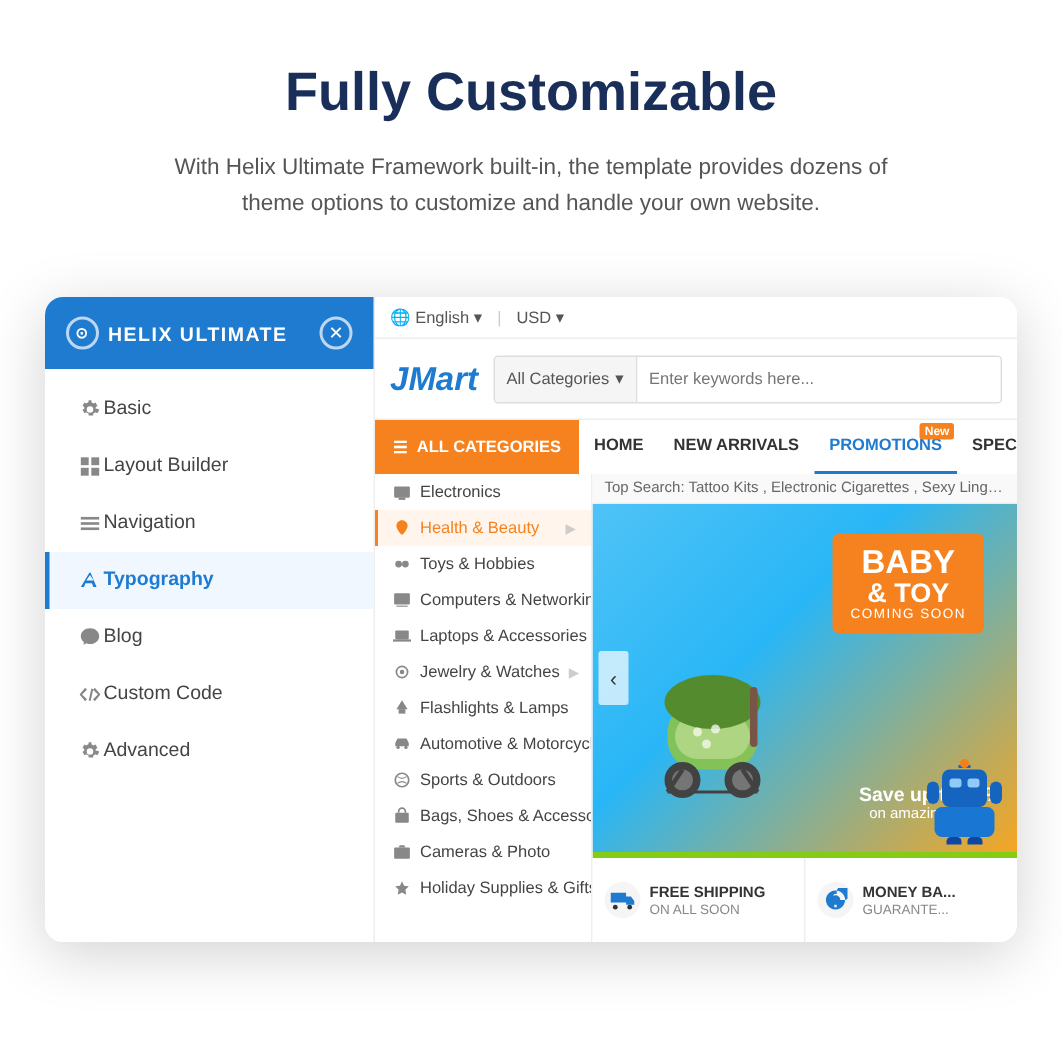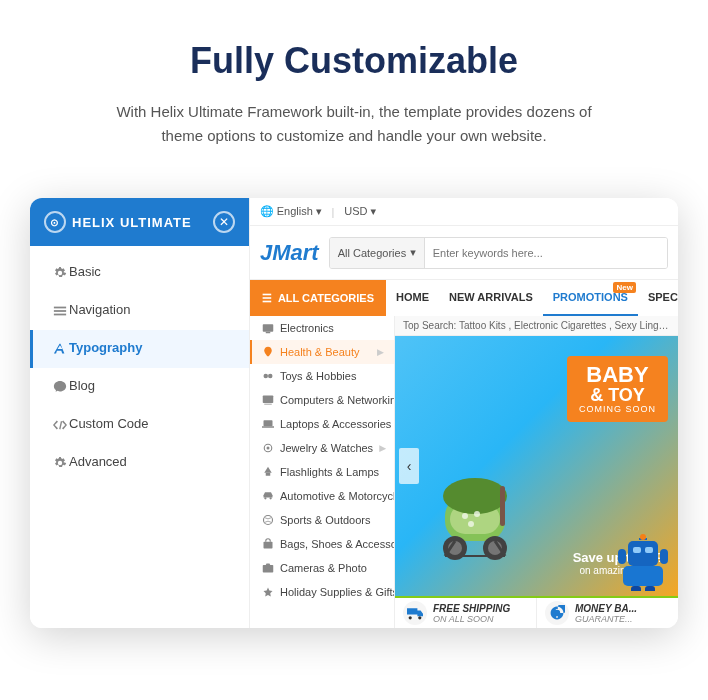--- a/index.html
+++ b/index.html
@@ -310,21 +310,21 @@
       align-items: center;
       justify-content: center;
       cursor: pointer;
       font-size: 14px;
       color: #333;
       z-index: 5;
       border-radius: 2px;
     }
     .banner-text {
       position: absolute;
-      right: 10px;
+      right: 22px;
       top: 20px;
       background: #f5821f;
       color: #fff;
       padding: 8px 12px;
       border-radius: 4px;
       text-align: center;
       z-index: 3;
     }
     .banner-text .baby {
       font-size: 22px;
@@ -359,24 +359,23 @@
       position: absolute;
       right: 5px;
       bottom: 5px;
       width: 60px;
       height: 60px;
     }
 
     
     .jmart-features {
       display: flex;
-      border-top: 2px solid #84cc16;
-      background: #fff;
-      height: 32px;
-      font-style: italic;
+      border-top: 4px solid #84cc16;
+      background: #fff;
+      height: 60px;
     }
     .feature-item {
       flex: 1;
       display: flex;
       align-items: center;
       gap: 6px;
       padding: 0 8px;
       border-right: 1px solid #eee;
       font-size: 10px;
     }
@@ -418,20 +417,31 @@
       <div class="helix-menu-item">
         <div class="menu-icon">
           <svg width="14" height="14" viewBox="0 0 16 16" fill="currentColor">
               <path d="M8 10.5a2.5 2.5 0 100-5 2.5 2.5 0 000 5zm5.7-3.1l1.4.8-1.5 2.6-1.4-.8c-.5.4-1 .7-1.6.9l-.2 1.6H7l-.2-1.6c-.6-.2-1.1-.5-1.6-.9l-1.4.8-1.5-2.6 1.4-.8c-.1-.6-.1-.9 0-1.4l-1.4-.8 1.5-2.6 1.4.8c.5-.4 1-.7 1.6-.9L7 1h2l.2 1.6c.6.2 1.1.5 1.6.9l1.4-.8 1.5 2.6-1.4.8c.1.5.1.9 0 1.4z"></path>
             </svg>
         </div>
         <span>Basic</span>
       </div>
 
 
+      <div class="helix-menu-item">
+        <div class="menu-icon">
+          <svg width="14" height="14" viewBox="0 0 16 16" fill="currentColor">
+              <rect x="1" y="1" width="6" height="6"></rect>
+              <rect x="9" y="1" width="6" height="6"></rect>
+              <rect x="1" y="9" width="6" height="6"></rect>
+              <rect x="9" y="9" width="6" height="6"></rect>
+            </svg>
+        </div>
+        <span>Layout Builder</span>
+      </div>
 
       <div class="helix-menu-item">
         <div class="menu-icon">
           <svg width="14" height="14" viewBox="0 0 16 16" fill="currentColor">
               <rect x="1" y="3" width="14" height="2"></rect>
               <rect x="1" y="7" width="14" height="2"></rect>
               <rect x="1" y="11" width="14" height="2"></rect>
             </svg>
         </div>
         <span>Navigation</span>

